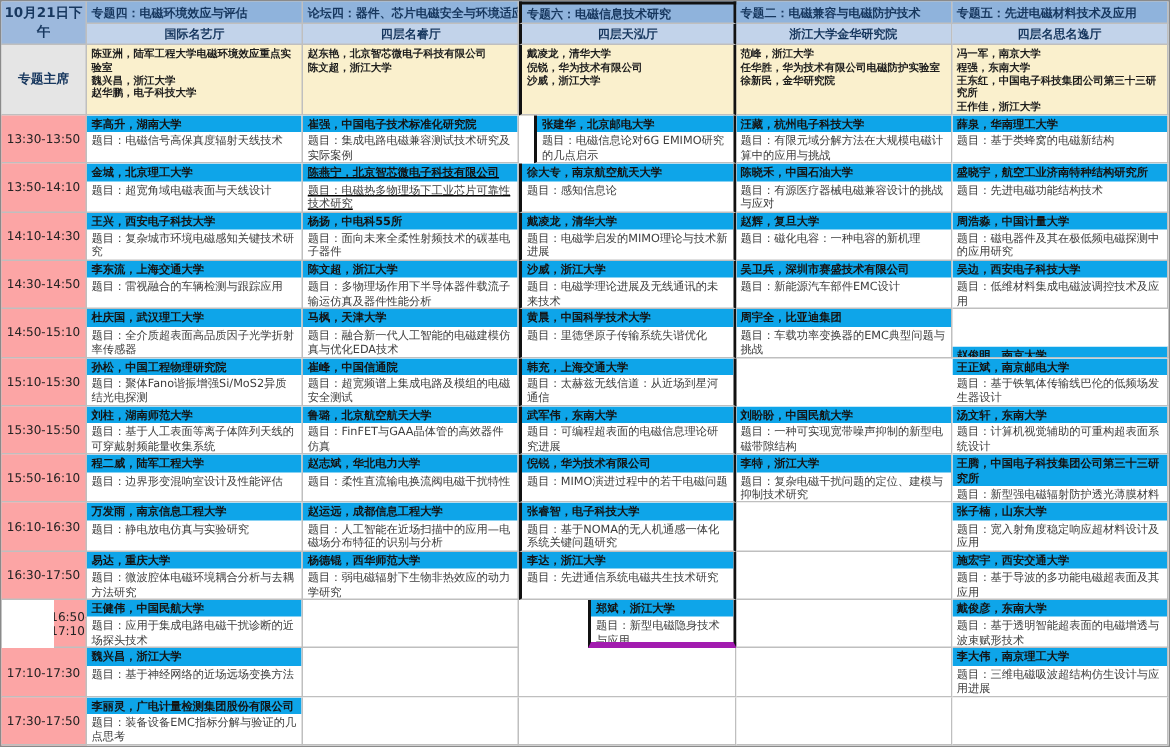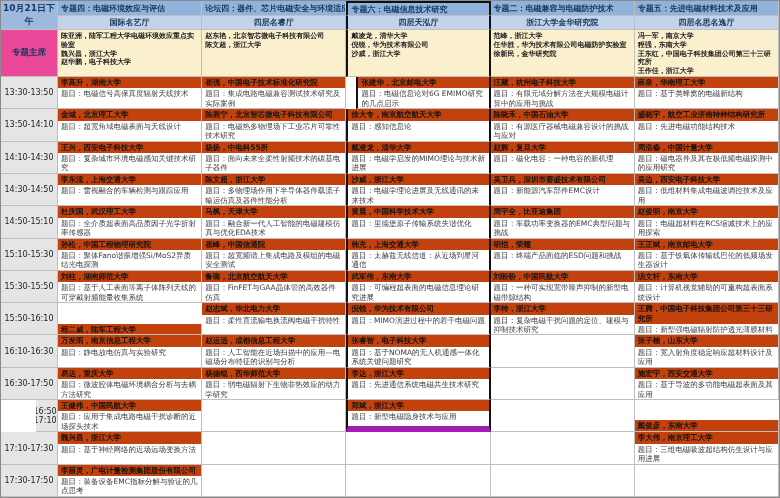--- a/index.html
+++ b/index.html
@@ -12,34 +12,34 @@
         background:#fff;}
   .cell{border-right:1px solid #bfbfbf;border-bottom:1px solid #bfbfbf;overflow:hidden;}
   .c1{grid-column:1}.c2{grid-column:2}.c3{grid-column:3}.c4{grid-column:4}.c5{grid-column:5}.c6{grid-column:6}
   .r1{grid-row:1}.r2{grid-row:2}.r3{grid-row:3}
   .date{grid-row:1/3;background:#9db9dd;color:#17375e;font-weight:bold;font-size:9px;
         display:flex;align-items:center;justify-content:center;text-align:center;}
   .title{background:#8fb3dc;color:#17375e;font-weight:bold;font-size:8px;
          padding:1px 3px;white-space:nowrap;display:flex;align-items:center;}
   .venue{background:#c2d3ea;color:#17375e;font-weight:bold;font-size:8px;
          display:flex;align-items:center;justify-content:center;text-align:center;}
-  .chairlabel{background:#ec4899;color:#17375e;font-weight:bold;font-size:8.5px;
+  .chairlabel{background:#e5e5e5;color:#17375e;font-weight:bold;font-size:8.5px;
          display:flex;align-items:center;justify-content:center;}
   .chairs{background:#faf0cd;color:#1d1d1d;font-weight:bold;font-size:7px;line-height:1.25;
          padding:2px 3px;white-space:pre-line;}
-  .time{background:#e5e5e5;color:#222;font-size:8px;font-weight:500;
+  .time{background:#fca5a5;color:#222;font-size:8px;font-weight:500;
          display:flex;align-items:center;justify-content:center;}
   .session{background:#fff;padding:0;}
-  .name{background:#c2410c;color:#141414;font-weight:bold;font-size:7.5px;
+  .name{background:#0ea5e9;color:#141414;font-weight:bold;font-size:7.5px;
         padding:1px 3px;line-height:1.25;}
   .topic{color:#3c3c3c;font-size:7.5px;padding:1px 3px 2px 3px;line-height:1.25;}
   .hl{border-left:2px solid #111;}
   .hr{border-right:2px solid #111;}
   .ht{border-top:2px solid #111;}
-  .hb{border-bottom:6px solid #a21caf;}
+  .hb{border-bottom:4px solid #a21caf;margin-left:46px;}
 </style>
 </head>
 <body>
 
 <div class="screen">
   <div class="grid" id="grid">
 
     <div class="cell date c1">10月21日下午</div>
 
     <div class="cell title r1 c2">专题四：电磁环境效应与评估</div>
@@ -90,21 +90,21 @@
       </div>
       <div class="cell session" style="grid-area: 4 / 6;">
         <div class="name">薛泉，华南理工大学</div>
         <div class="topic">题目：基于类蜂窝的电磁新结构</div>
       </div>
       <div class="cell time" style="grid-area: 5 / 1;">13:50-14:10</div>
       <div class="cell session" style="grid-area: 5 / 2;">
         <div class="name">金城，北京理工大学</div>
         <div class="topic">题目：超宽角域电磁表面与天线设计</div>
       </div>
-      <div class="cell session" style="grid-area: 5 / 3;">
+      <div class="cell session" style="grid-area: 5 / 3; text-decoration: underline;">
         <div class="name">陈燕宁，北京智芯微电子科技有限公司</div>
         <div class="topic">题目：电磁热多物理场下工业芯片可靠性技术研究</div>
       </div>
       <div class="cell session hl hr" style="grid-area: 5 / 4;">
         <div class="name">徐大专，南京航空航天大学</div>
         <div class="topic">题目：感知信息论</div>
       </div>
       <div class="cell session" style="grid-area: 5 / 5;">
         <div class="name">陈晓禾，中国石油大学</div>
         <div class="topic">题目：有源医疗器械电磁兼容设计的挑战与应对</div>
@@ -165,41 +165,37 @@
         <div class="topic">题目：融合新一代人工智能的电磁建模仿真与优化EDA技术</div>
       </div>
       <div class="cell session hl hr" style="grid-area: 8 / 4;">
         <div class="name">黄晨，中国科学技术大学</div>
         <div class="topic">题目：里德堡原子传输系统失谐优化</div>
       </div>
       <div class="cell session" style="grid-area: 8 / 5;">
         <div class="name">周宇全，比亚迪集团</div>
         <div class="topic">题目：车载功率变换器的EMC典型问题与挑战</div>
       </div>
-      <div class="cell session" style="grid-area: 8 / 6;">
+      <div class="cell session" style="grid-area: 8 / 6; margin-top: 25px;">
         <div class="name">赵俊明，南京大学</div>
         <div class="topic">题目：电磁超材料在RCS缩减技术上的应用探索</div>
       </div>
       <div class="cell time" style="grid-area: 9 / 1;">15:10-15:30</div>
       <div class="cell session" style="grid-area: 9 / 2;">
         <div class="name">孙松，中国工程物理研究院</div>
         <div class="topic">题目：聚体Fano谐振增强Si/MoS2异质结光电探测</div>
       </div>
       <div class="cell session" style="grid-area: 9 / 3;">
         <div class="name">崔峰，中国信通院</div>
         <div class="topic">题目：超宽频谱上集成电路及模组的电磁安全测试</div>
       </div>
       <div class="cell session hl hr" style="grid-area: 9 / 4;">
         <div class="name">韩充，上海交通大学</div>
         <div class="topic">题目：太赫兹无线信道：从近场到星河通信</div>
       </div>
-      <div class="cell session" style="grid-area: 9 / 5;">
-        <div class="name">明恺，荣耀</div>
-        <div class="topic">题目：终端产品面临的ESD问题和挑战</div>
-      </div>
       <div class="cell session" style="grid-area: 9 / 6;">
         <div class="name">王正斌，南京邮电大学</div>
         <div class="topic">题目：基于铁氧体传输线巴伦的低频场发生器设计</div>
       </div>
       <div class="cell time" style="grid-area: 10 / 1;">15:30-15:50</div>
       <div class="cell session" style="grid-area: 10 / 2;">
         <div class="name">刘柱，湖南师范大学</div>
         <div class="topic">题目：基于人工表面等离子体阵列天线的可穿戴射频能量收集系统</div>
       </div>
       <div class="cell session" style="grid-area: 10 / 3;">
@@ -212,21 +208,21 @@
       </div>
       <div class="cell session" style="grid-area: 10 / 5;">
         <div class="name">刘盼盼，中国民航大学</div>
         <div class="topic">题目：一种可实现宽带噪声抑制的新型电磁带隙结构</div>
       </div>
       <div class="cell session" style="grid-area: 10 / 6;">
         <div class="name">汤文轩，东南大学</div>
         <div class="topic">题目：计算机视觉辅助的可重构超表面系统设计</div>
       </div>
       <div class="cell time" style="grid-area: 11 / 1;">15:50-16:10</div>
-      <div class="cell session" style="grid-area: 11 / 2; margin-top: 21px;">
+      <div class="cell session" style="grid-area: 11 / 2;">
         <div class="name">程二威，陆军工程大学</div>
         <div class="topic">题目：边界形变混响室设计及性能评估</div>
       </div>
       <div class="cell session" style="grid-area: 11 / 3;">
         <div class="name">赵志斌，华北电力大学</div>
         <div class="topic">题目：柔性直流输电换流阀电磁干扰特性</div>
       </div>
       <div class="cell session hl hr" style="grid-area: 11 / 4;">
         <div class="name">倪锐，华为技术有限公司</div>
         <div class="topic">题目：MIMO演进过程中的若干电磁问题</div>
@@ -279,21 +275,21 @@
       <div class="cell session" style="grid-area: 14 / 2;">
         <div class="name">王健伟，中国民航大学</div>
         <div class="topic">题目：应用于集成电路电磁干扰诊断的近场探头技术</div>
       </div>
       <div class="cell session" style="grid-area: 14 / 3;"></div>
       <div class="cell session hl hr hb" style="grid-area: 14 / 4;">
         <div class="name">郑斌，浙江大学</div>
         <div class="topic">题目：新型电磁隐身技术与应用</div>
       </div>
       <div class="cell session" style="grid-area: 14 / 5;"></div>
-      <div class="cell session" style="grid-area: 14 / 6; margin-top: 20px;">
+      <div class="cell session" style="grid-area: 14 / 6;">
         <div class="name">戴俊彦，东南大学</div>
         <div class="topic">题目：基于透明智能超表面的电磁增透与波束赋形技术</div>
       </div>
       <div class="cell time" style="grid-area: 15 / 1;">17:10-17:30</div>
       <div class="cell session" style="grid-area: 15 / 2;">
         <div class="name">魏兴昌，浙江大学</div>
         <div class="topic">题目：基于神经网络的近场远场变换方法</div>
       </div>
       <div class="cell session" style="grid-area: 15 / 3;"></div>
       <div class="cell session" style="grid-area: 15 / 4;"></div>

